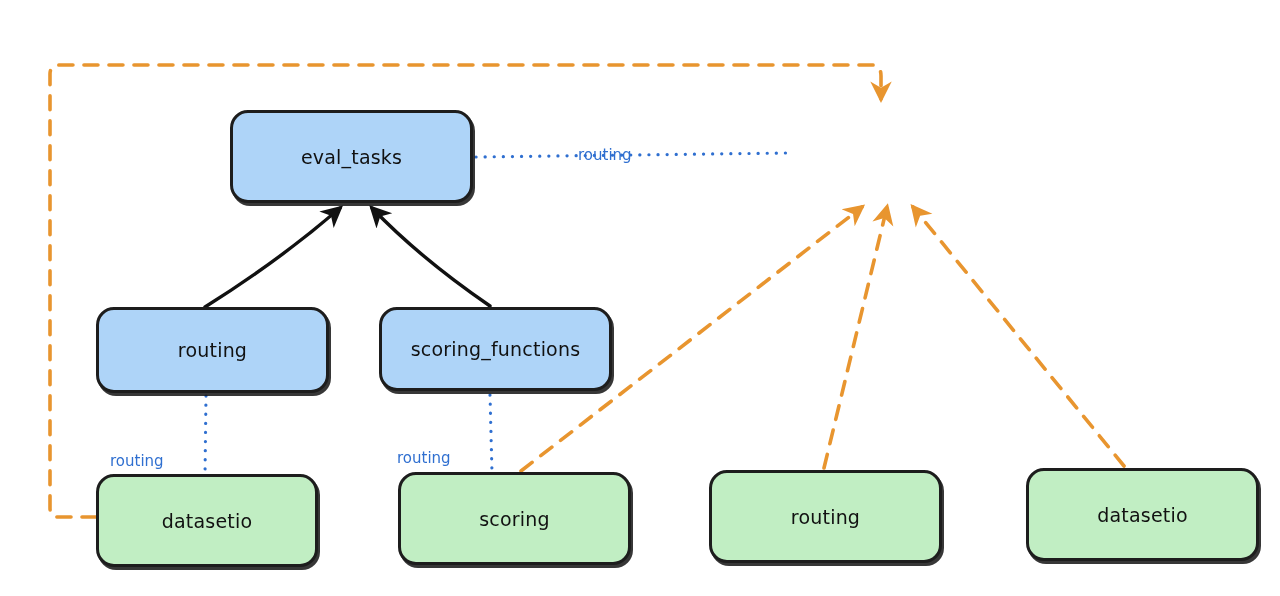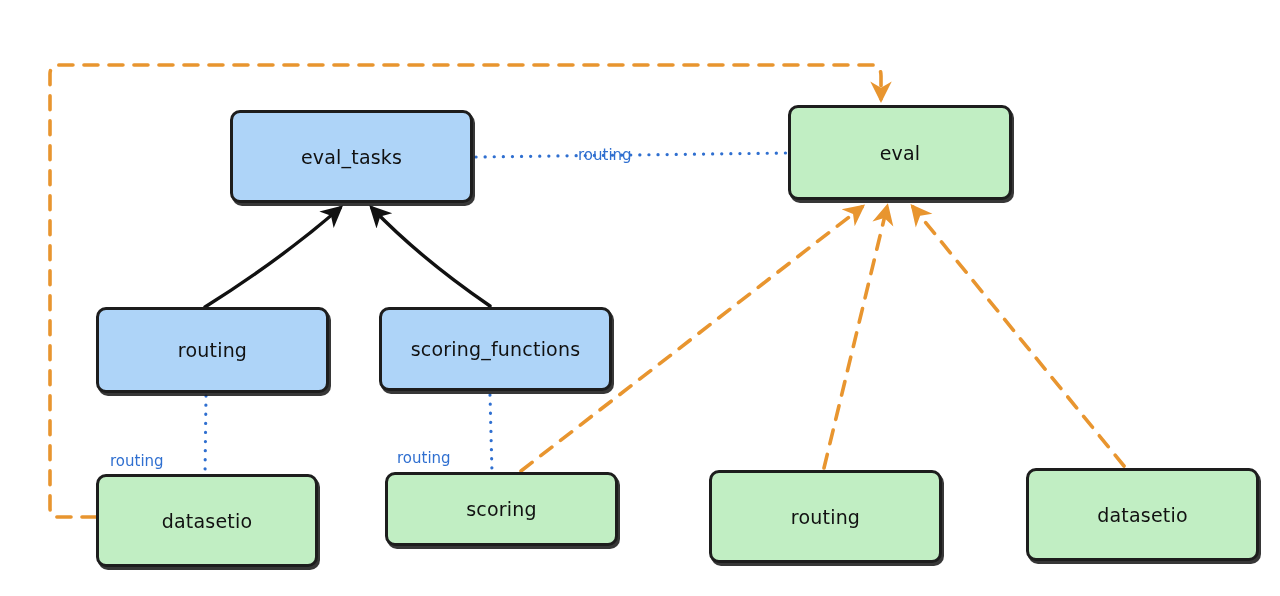--- a/index.html
+++ b/index.html
@@ -22,21 +22,21 @@
     position: absolute;
     top: 0;
     left: 0;
     width: 1280px;
     height: 596px;
   }
   .node {
     position: absolute;
     box-sizing: border-box;
     border: 3px solid #1d1d1d;
-    border-radius: 10px;
+    border-radius: 18px;
     display: flex;
     align-items: center;
     justify-content: center;
     font-family: "DejaVu Sans", sans-serif;
     font-size: 19px;
     color: #111111;
     letter-spacing: 0.2px;
     z-index: 3;
     box-shadow: 2px 3px 0 rgba(20,20,20,0.85);
   }
@@ -87,37 +87,34 @@
       <path d="M 521 471 L 862 207" fill="none" stroke="#e8952f" stroke-width="3.6" stroke-linecap="round" stroke-dasharray="14 11" marker-end="url(#arrow-orange)"></path>
       <path d="M 824 468 L 887 207" fill="none" stroke="#e8952f" stroke-width="3.6" stroke-linecap="round" stroke-dasharray="14 11" marker-end="url(#arrow-orange)"></path>
       <path d="M 1124 466 L 913 207" fill="none" stroke="#e8952f" stroke-width="3.6" stroke-linecap="round" stroke-dasharray="14 11" marker-end="url(#arrow-orange)"></path>
     </g>
   </svg>
 
   <div class="node blue" style="left:230px; top:110px; width:243px; height:93px;">
     <span class="node-label">eval_tasks</span>
   </div>
 
-  <div class="node green" style="left:788px; top:105px; width:224px; height:95px;">
-    <span class="node-label">eval</span>
-  </div>
 
   <div class="node blue" style="left:96px; top:307px; width:233px; height:86px;">
     <span class="node-label">routing</span>
   </div>
 
   <div class="node blue" style="left:379px; top:307px; width:233px; height:84px;">
     <span class="node-label">scoring_functions</span>
   </div>
 
   <div class="node green" style="left:96px; top:474px; width:222px; height:93px;">
     <span class="node-label">datasetio</span>
   </div>
 
-  <div class="node green" style="left:385px; top:472px; width:233px; height:74px;">
+  <div class="node green" style="left:398px; top:472px; width:233px; height:93px;">
     <span class="node-label">scoring</span>
   </div>
 
   <div class="node green" style="left:709px; top:470px; width:233px; height:93px;">
     <span class="node-label">routing</span>
   </div>
 
   <div class="node green" style="left:1026px; top:468px; width:233px; height:93px;">
     <span class="node-label">datasetio</span>
   </div>

